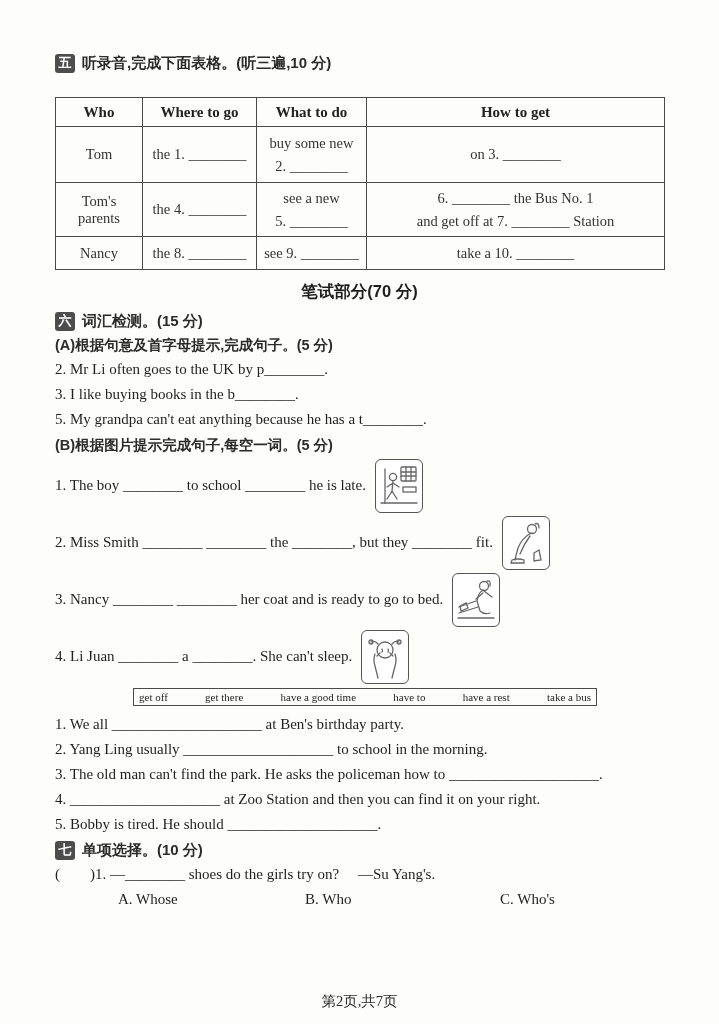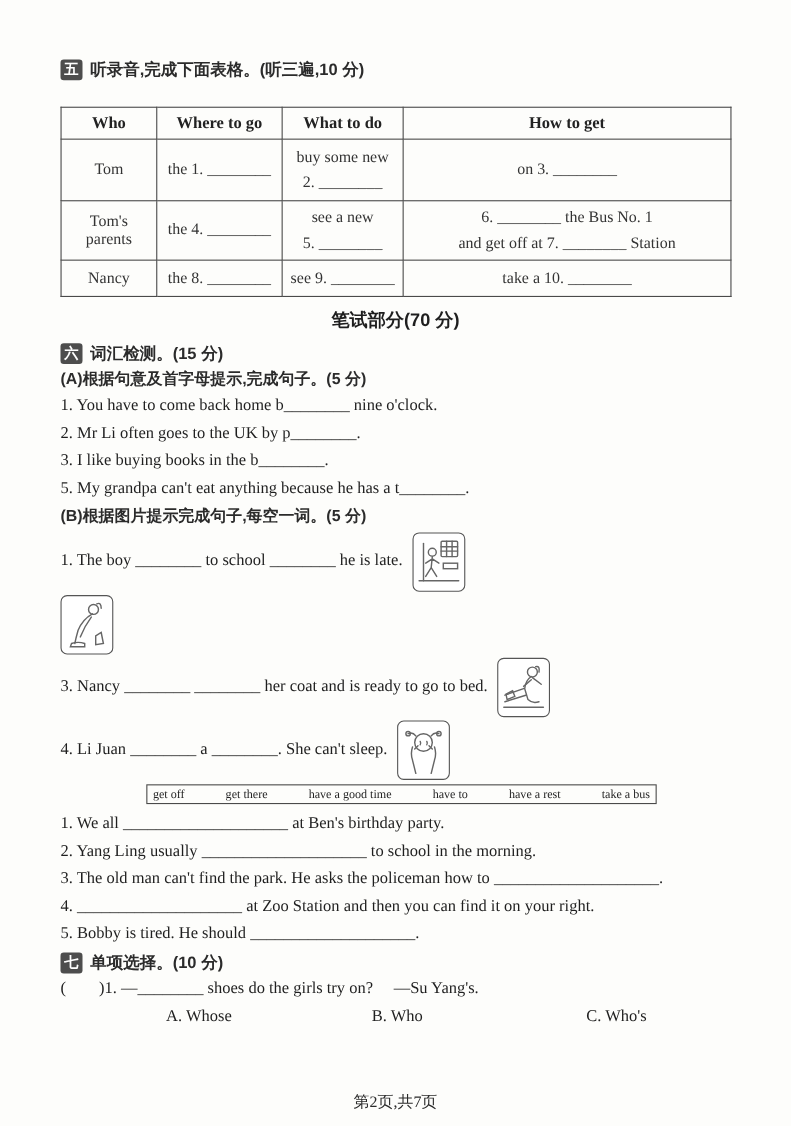--- a/index.html
+++ b/index.html
@@ -100,21 +100,21 @@
     border:1.4px solid #4a4a4a;
     padding:2px 5px;
     display:flex;gap:19px;justify-content:space-between;
     font-size:11px;color:#1f1f1f;white-space:nowrap;
   }
   
   .sec7{margin-top:2px;}
   .stem{font-size:15px;line-height:26px;color:#1f1f1f;white-space:nowrap;}
   .options{
     display:flex;font-size:15px;line-height:25px;color:#1f1f1f;
-    margin-left:96px;
+    margin-left:63px;
   }
   .opt-a{width:187px;}
   .opt-b{width:195px;}
   .footer{
     position:absolute;left:0;top:992px;width:719px;
     text-align:center;font-size:14.5px;color:#2a2a2a;
   }
 </style>
 </head>
 <body>
@@ -172,21 +172,20 @@
       </table>
 
     <div class="written-title">笔试部分(70 分)</div>
 
     <div class="sec-header sec6">
       <span class="badge">六</span>
       <span>词汇检测。(15 分)</span>
     </div>
 
     <div class="part-title">(A)根据句意及首字母提示,完成句子。(5 分)</div>
-    <div class="item">1. You have to come back home b________ nine o'clock.</div>
     <div class="item">2. Mr Li often goes to the UK by p________.</div>
     <div class="item">3. I like buying books in the b________.</div>
     <div class="item">5. My grandpa can't eat anything because he has a t________.</div>
 
     <div class="part-title">(B)根据图片提示完成句子,每空一词。(5 分)</div>
 
     <div class="pic-row">
       <span>1. The boy ________ to school ________ he is late.</span>
       <span class="pic-box">
         <svg width="40" height="46" viewBox="0 0 40 46" fill="none" stroke="#666" stroke-width="1.3" stroke-linecap="round">
@@ -198,20 +197,21 @@
           <rect x="24" y="24" width="13" height="5"></rect>
           <line x1="6" y1="6" x2="6" y2="40"></line>
           <circle cx="14" cy="14" r="3.6"></circle>
           <path d="M14 18 L13 28 M13 28 L8 36 M13 28 L18 36 M14 20 L8 24 M14 20 L20 24"></path>
           <line x1="2" y1="40" x2="38" y2="40"></line>
         </svg>
       </span>
     </div>
 
     <div class="pic-row">
+      <span>2. Miss Smith ________ ________ the ________, but they ________ fit.</span>
       <span class="pic-box">
         <svg width="40" height="46" viewBox="0 0 40 46" fill="none" stroke="#666" stroke-width="1.3" stroke-linecap="round">
           <circle cx="26" cy="9" r="4.5"></circle>
           <path d="M29 4 Q33 2 33 8"></path>
           <path d="M25 13 Q16 18 12 28 Q10 35 9 40"></path>
           <path d="M24 16 Q18 24 14 34"></path>
           <path d="M6 40 Q12 38 18 40 L18 43 L5 43 Z"></path>
           <path d="M28 33 L33 30 L35 40 L28 41 Z"></path>
         </svg>
       </span>

